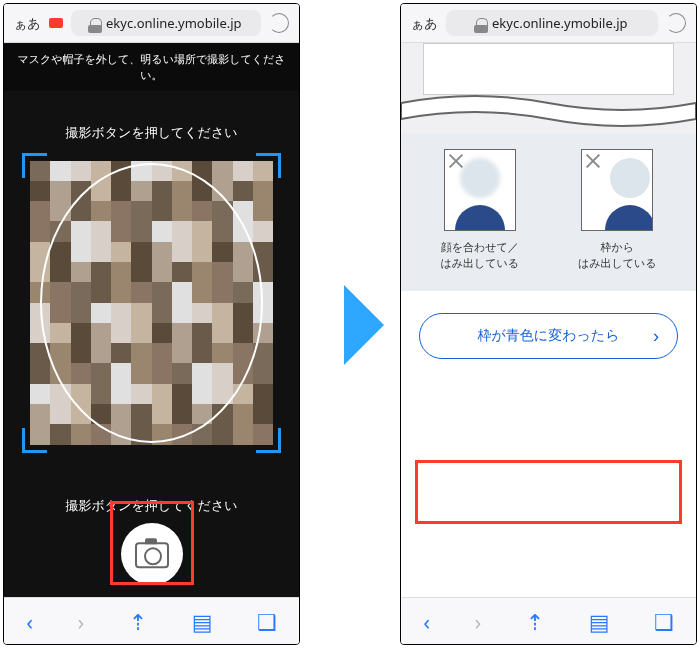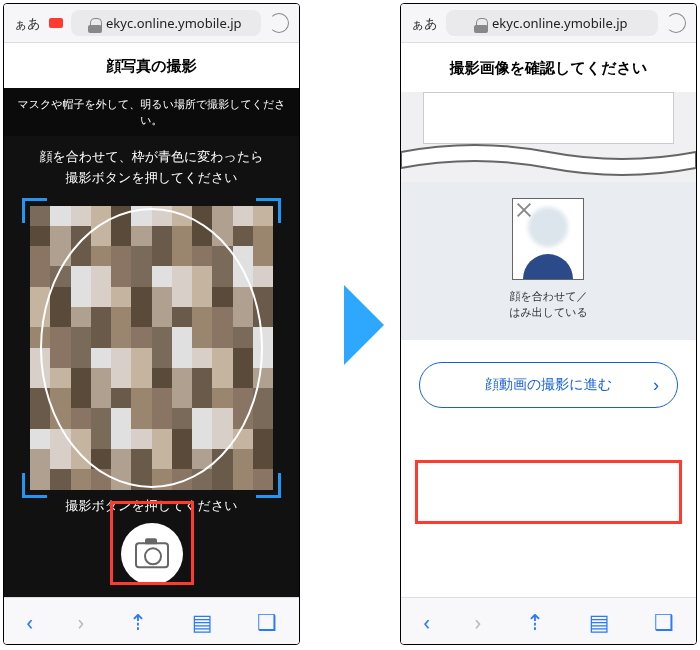--- a/index.html
+++ b/index.html
@@ -63,23 +63,22 @@
   <div class="brbar">
     <span class="aa">ぁあ</span>
     <span class="rec"></span>
     <div class="url">
         <span class="lock"></span>
         <span>ekyc.online.ymobile.jp</span>
       </div>
     <span class="refresh"></span>
   </div>
   <div class="content">
-    <div class="title">顔写真の撮影</div>
     <div class="sub1">マスクや帽子を外して、明るい場所で撮影してください。</div>
-    <div class="sub2"><span>顔を合わせて、枠が青色に変わったら</span><br><span>撮影ボタンを押してください</span></div>
+    <div class="sub2"><br><span>撮影ボタンを押してください</span></div>
     <div class="camarea">
       <div class="pix">
           <div style="background: rgb(122, 106, 90);"></div>
           <div style="background: rgb(224, 224, 224);"></div>
           <div style="background: rgb(216, 208, 200);"></div>
           <div style="background: rgb(197, 181, 160);"></div>
           <div style="background: rgb(90, 74, 58);"></div>
           <div style="background: rgb(224, 224, 224);"></div>
           <div style="background: rgb(216, 208, 200);"></div>
           <div style="background: rgb(197, 181, 160);"></div>
@@ -270,37 +269,43 @@
 <div class="phone p2">
   <div class="brbar">
     <span class="aa">ぁあ</span>
     <div class="url">
         <span class="lock"></span>
         <span>ekyc.online.ymobile.jp</span>
       </div>
     <span class="refresh"></span>
   </div>
   <div class="content">
-    <div class="title2">撮影画像を確認してください</div>
     <div class="imgslot"></div>
     <div class="wave"><svg viewBox="0 0 300 44" preserveAspectRatio="none">
           <path d="M0 14 Q75 0 150 14 T300 14 L300 30 Q225 44 150 30 T0 30 Z" fill="#fff" stroke="#666" stroke-width="2"></path>
         </svg></div>
     <div class="examples">
       <div class="ex">
         <div class="face f1">
             <span class="cross"></span>
           </div>
         <div>顔を合わせて／</div>
           <div>はみ出している</div>
       </div>
+      <div class="ex">
+        <div class="face f2">
+            <span class="cross"></span>
+          </div>
+        <div>枠から</div>
+          <div>はみ出している</div>
+      </div>
     </div>
     <div class="btnarea">
       <button class="mainbtn">
-          <span>顔動画の撮影に進む</span>
+          <span>枠が青色に変わったら</span>
         </button>
     </div>
     <div class="redbox rb2"></div>
   </div>
   <div class="toolbar">
     <span class="tb">‹</span>
     <span class="tb dis">›</span>
     <span class="tb">⇡</span>
     <span class="tb">▤</span>
     <span class="tb">❑</span>

